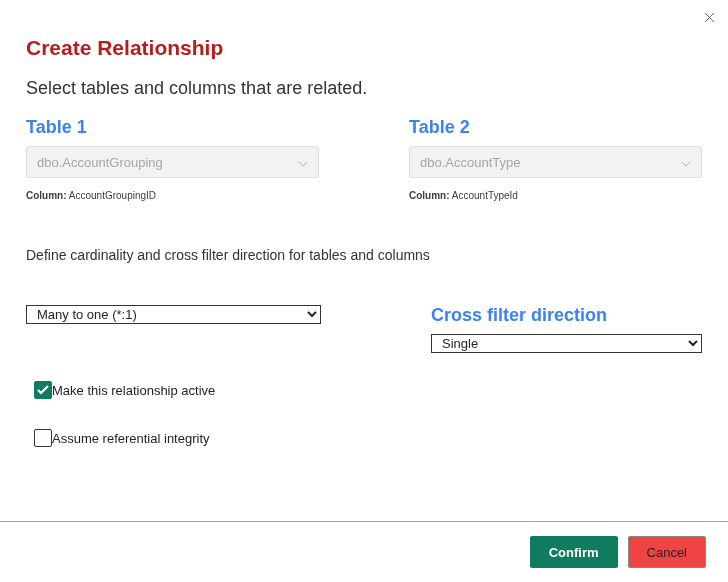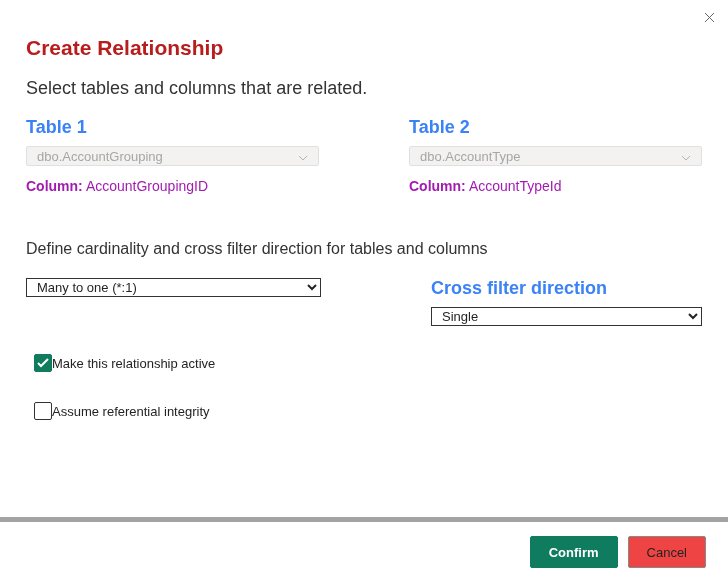--- a/index.html
+++ b/index.html
@@ -48,47 +48,47 @@
     }
     .field-label {
       font-size: 18px;
       font-weight: 600;
       color: #3b82f6;
       margin-bottom: 8px;
       display: block;
     }
     .select-disabled {
       width: 100%;
-      height: 20px;
+      height: 32px;
       border: 1px solid #e0e0e0;
       background: #f3f2f1;
       color: #a6a6a6;
       font-size: 13px;
       padding: 0 10px;
       display: flex;
       align-items: center;
       justify-content: space-between;
       border-radius: 2px;
     }
     .chevron {
       color: #b4b4b4;
     }
     .column-label {
-      font-size: 14px;
+      font-size: 10px;
       margin-top: 12px;
-      color: #a21caf;
+      color: #404040;
     }
     .column-label b { font-weight: 600; }
     .section2 {
       margin-top: 46px;
     }
     .section2-desc {
-      font-size: 16px;
+      font-size: 14px;
       color: #333;
-      margin-bottom: 20px;
+      margin-bottom: 42px;
     }
     select.native {
       width: 100%;
       height: 19px;
       border: 1px solid #333;
       background: #fff;
       font-size: 13px;
       padding: 0 6px;
       font-family: inherit;
       color: #252424;
@@ -120,21 +120,21 @@
     .cb-label {
       font-size: 13px;
       color: #252424;
       cursor: pointer;
     }
     .footer {
       position: absolute;
       bottom: 0;
       left: 0;
       right: 0;
-      border-top: 5px solid #a3a3a3;
+      border-top: 1px solid #a3a3a3;
       padding: 14px 22px;
       display: flex;
       justify-content: flex-end;
       gap: 10px;
     }
     .btn {
       height: 32px;
       padding: 0 18px;
       font-size: 13px;
       font-family: inherit;

